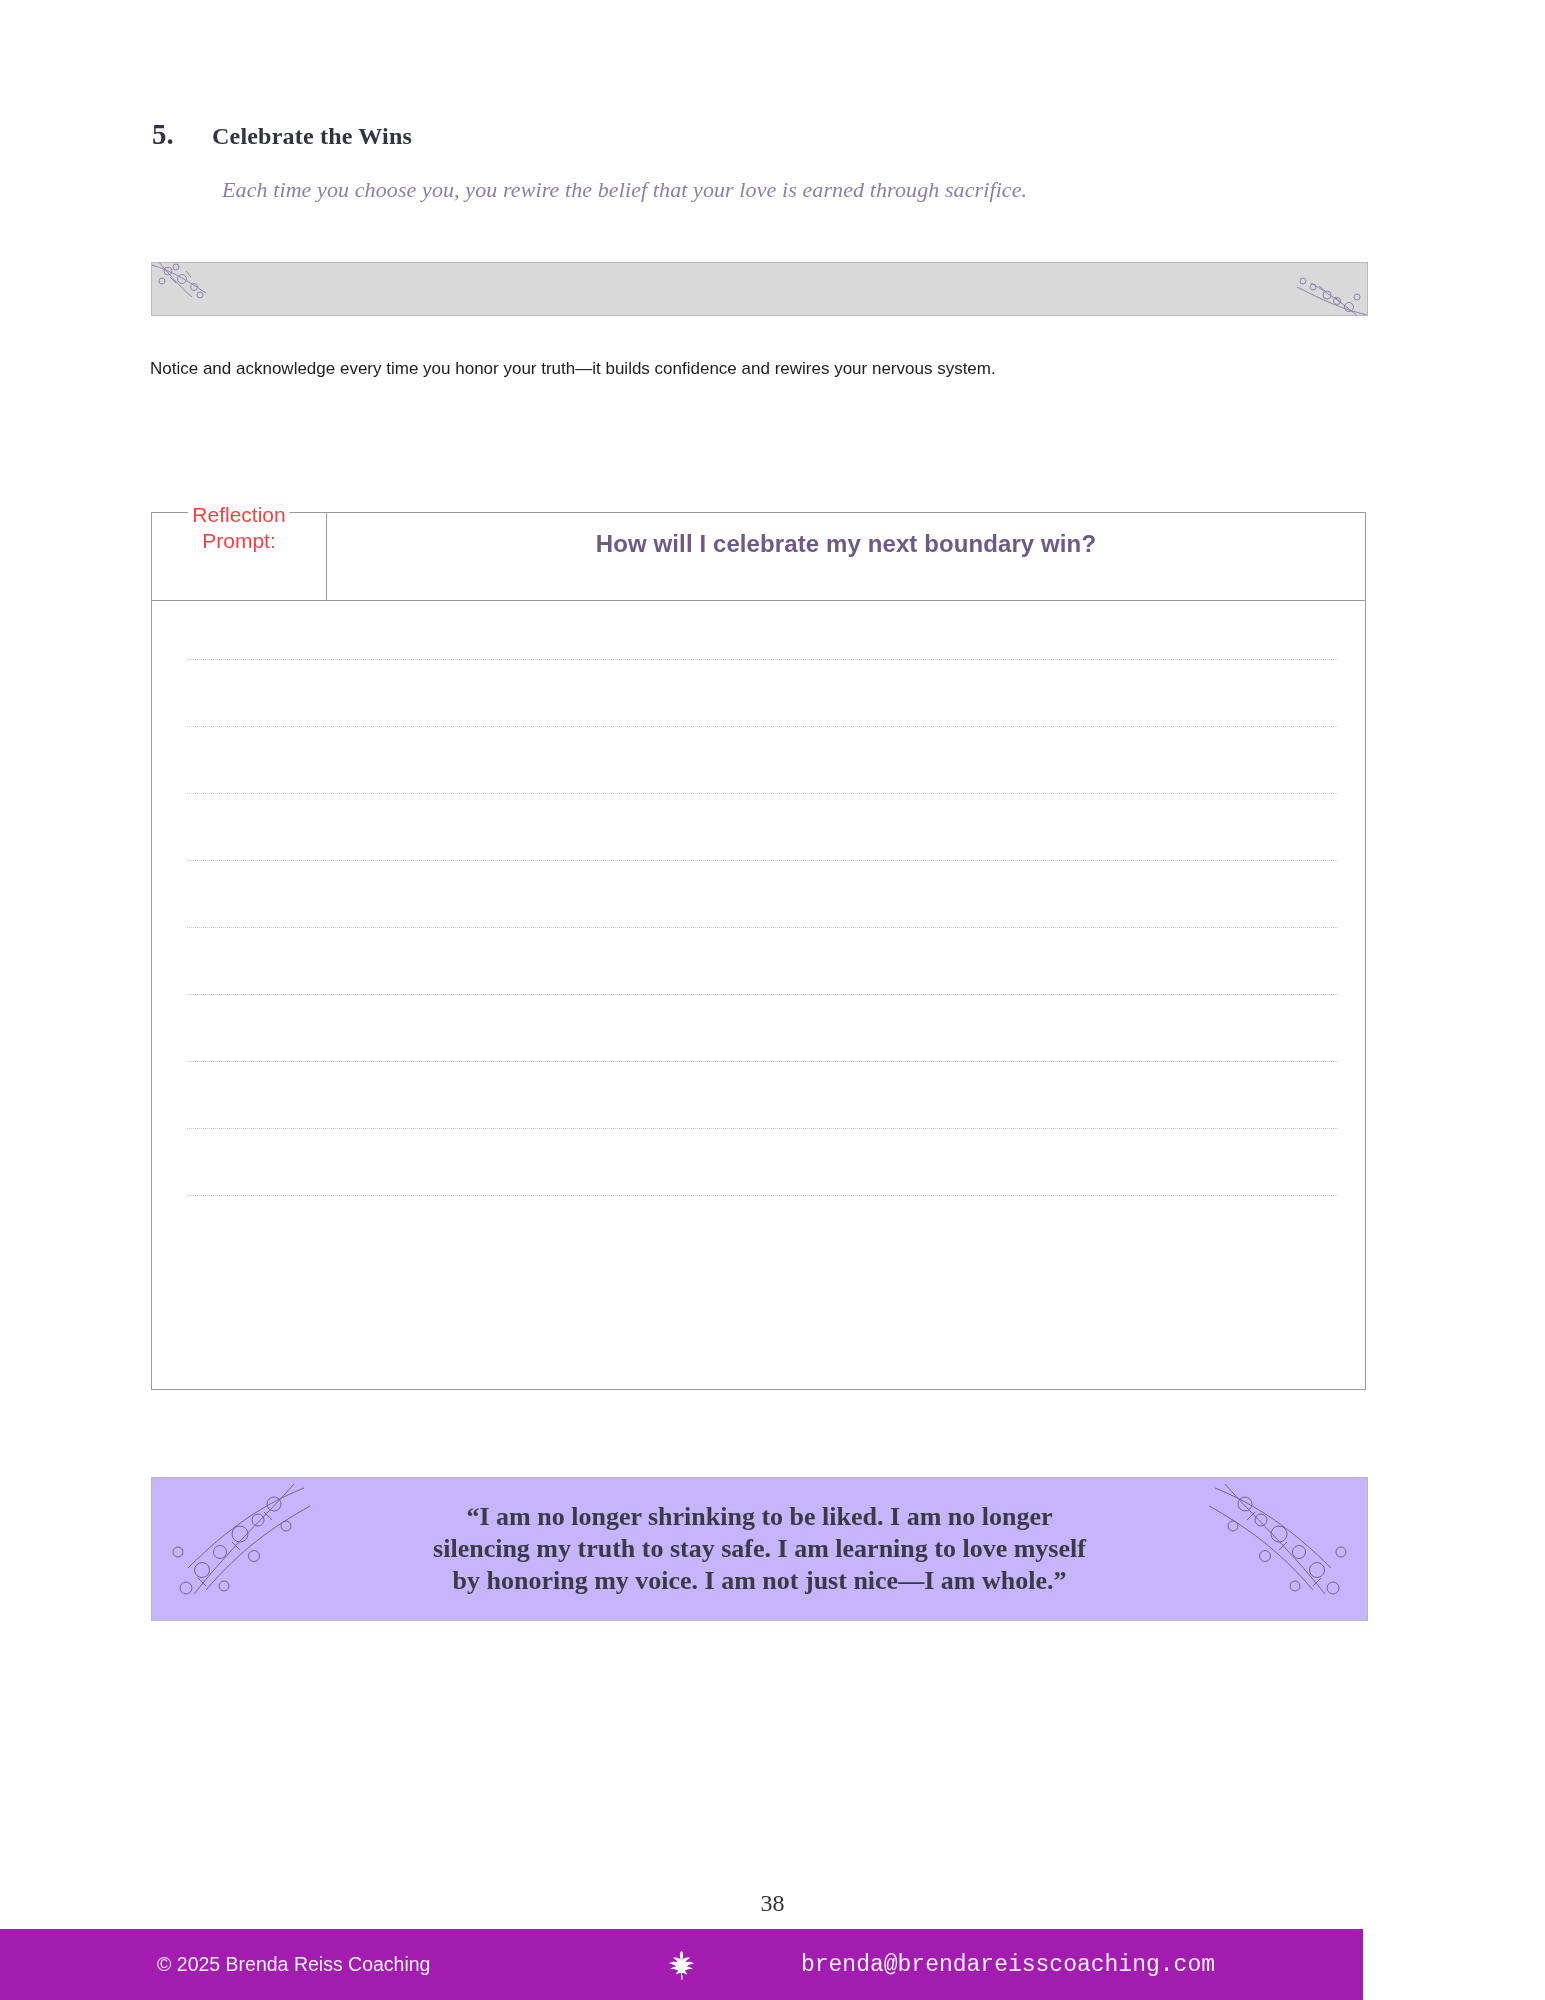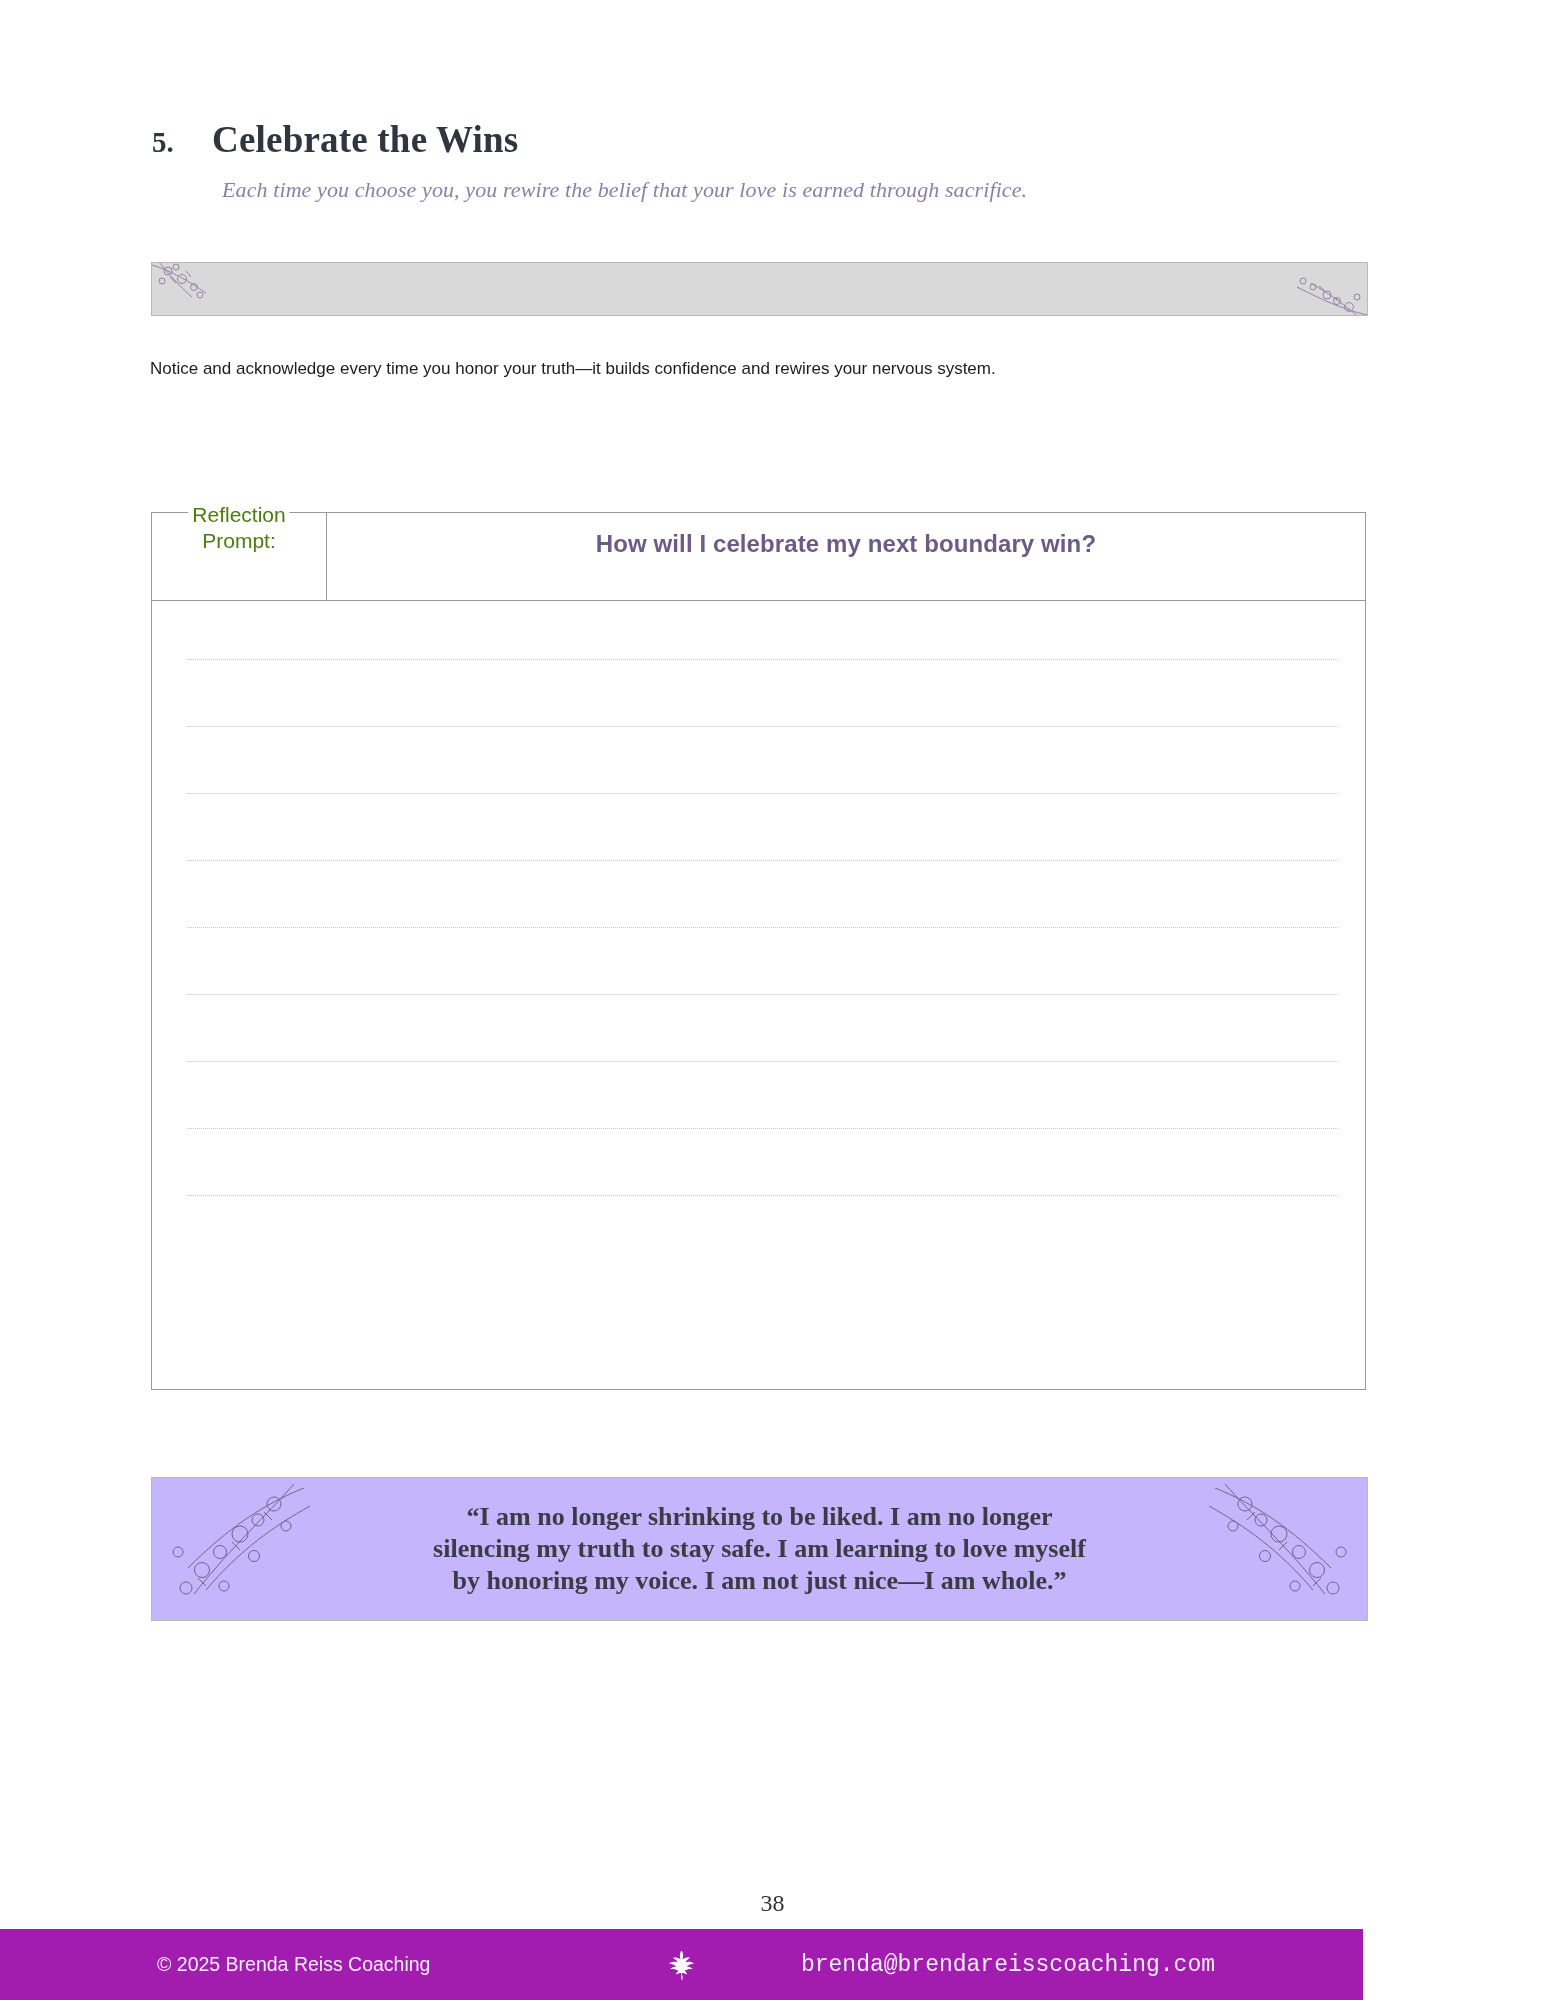--- a/index.html
+++ b/index.html
@@ -34,21 +34,21 @@
     font-family: "Liberation Serif", serif;
     font-weight: bold;
     font-size: 29px;
     color: #2e3churn;
     color: #2f3640;
     width: 60px;
   }
   .section-title {
     font-family: "Liberation Serif", serif;
     font-weight: bold;
-    font-size: 37px;
+    font-size: 24px;
     color: #2f3640;
     letter-spacing: 0.2px;
   }
   .section-sub {
     position: absolute;
     left: 222px;
     top: 177px;
     font-family: "Liberation Serif", serif;
     font-style: italic;
     font-size: 22px;
@@ -132,21 +132,21 @@
     position: relative;
   }
   .reflect-label {
     position: absolute;
     left: 50%;
     top: -11px;
     transform: translateX(-50%);
     text-align: center;
     font-size: 21px;
     line-height: 1.22;
-    color: #4d7c0f;
+    color: #ef4444;
     white-space: pre-line;
     background: #ffffff;
     padding: 0 4px;
   }
   .reflect-prompt-cell {
     flex: 1;
     display: flex;
     align-items: flex-start;
     justify-content: center;
     padding-top: 17px;

